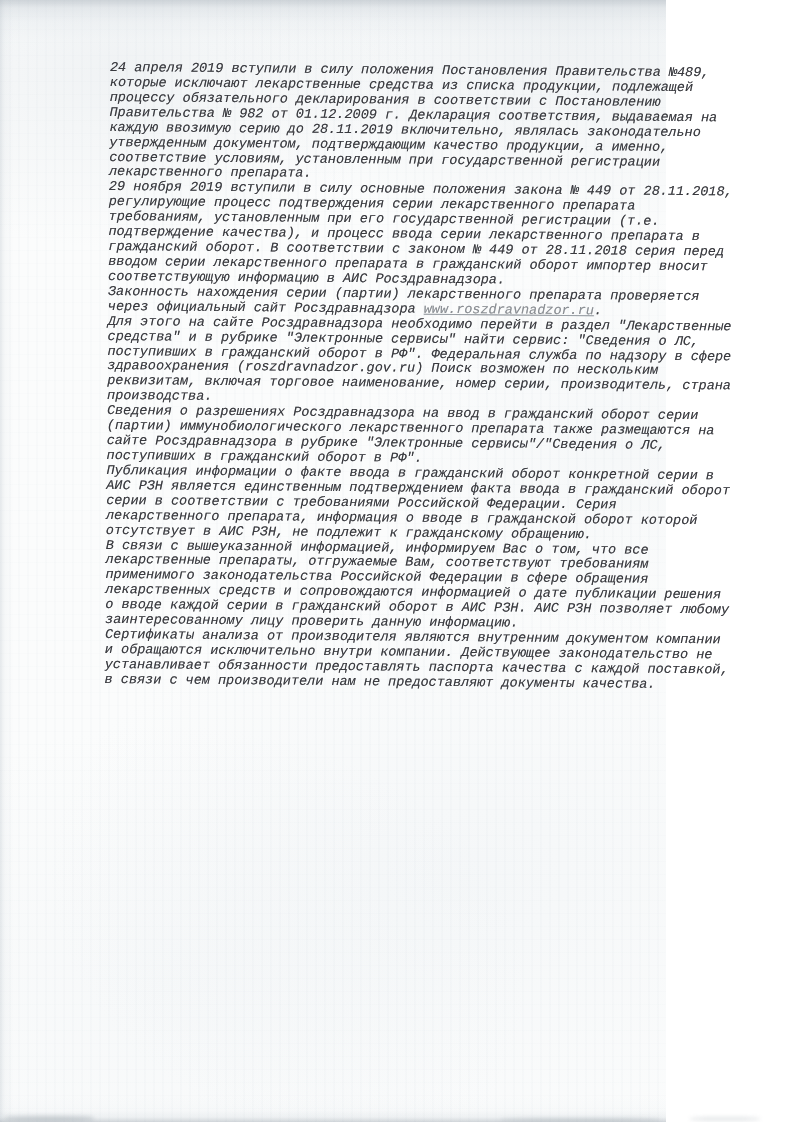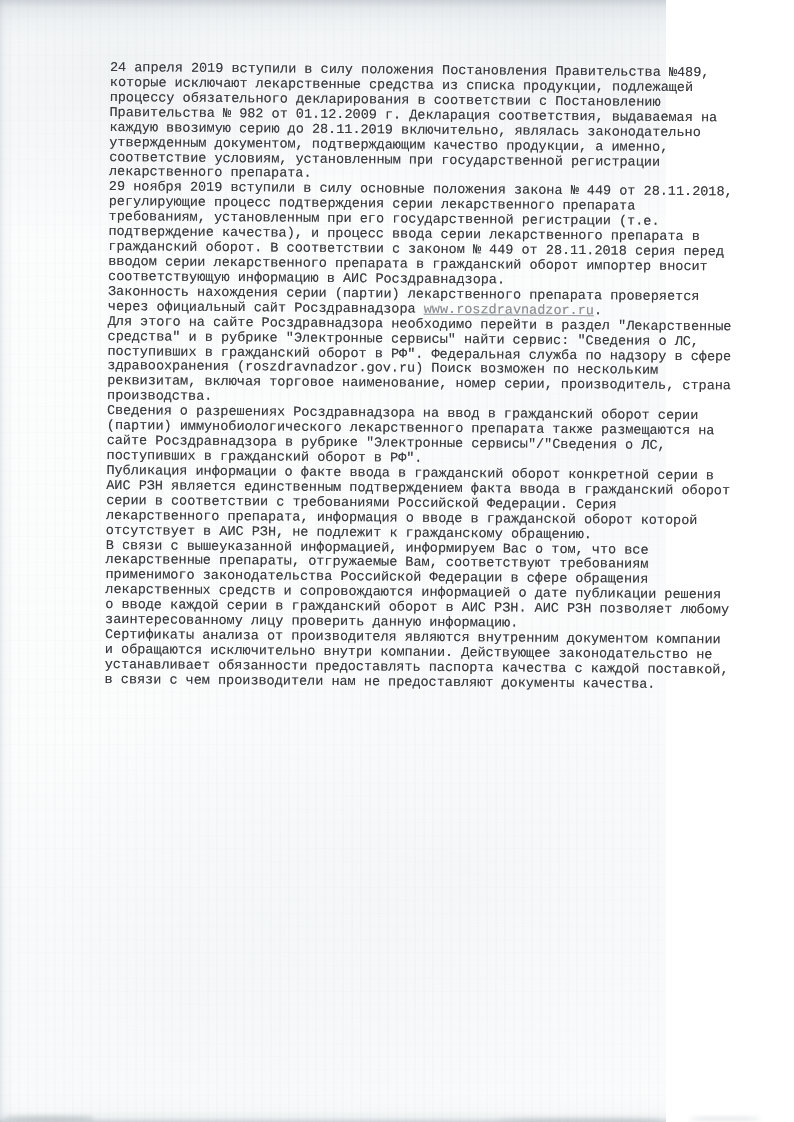--- a/index.html
+++ b/index.html
@@ -16,20 +16,21 @@
     width: 666px;
     height: 1122px;
     background:
       
       radial-gradient(420px 260px at 18% 6%, rgba(196,205,213,0.20), rgba(196,205,213,0) 70%),
       radial-gradient(500px 300px at 85% 3%, rgba(196,205,213,0.22), rgba(196,205,213,0) 70%),
       radial-gradient(600px 420px at 70% 78%, rgba(205,215,224,0.14), rgba(205,215,224,0) 70%),
       radial-gradient(520px 380px at 25% 88%, rgba(205,215,224,0.10), rgba(205,215,224,0) 70%),
       radial-gradient(360px 260px at 92% 40%, rgba(208,217,225,0.12), rgba(208,217,225,0) 70%),
       #fbfcfc;
+    font-style: italic;
   }
   
   .paper-noise {
     position: absolute;
     inset: 0;
     background:
       repeating-linear-gradient(90deg,
         rgba(170,184,197,0.045) 0px, rgba(170,184,197,0.045) 2px,
         rgba(255,255,255,0) 2px, rgba(255,255,255,0) 9px),
       repeating-linear-gradient(0deg,

